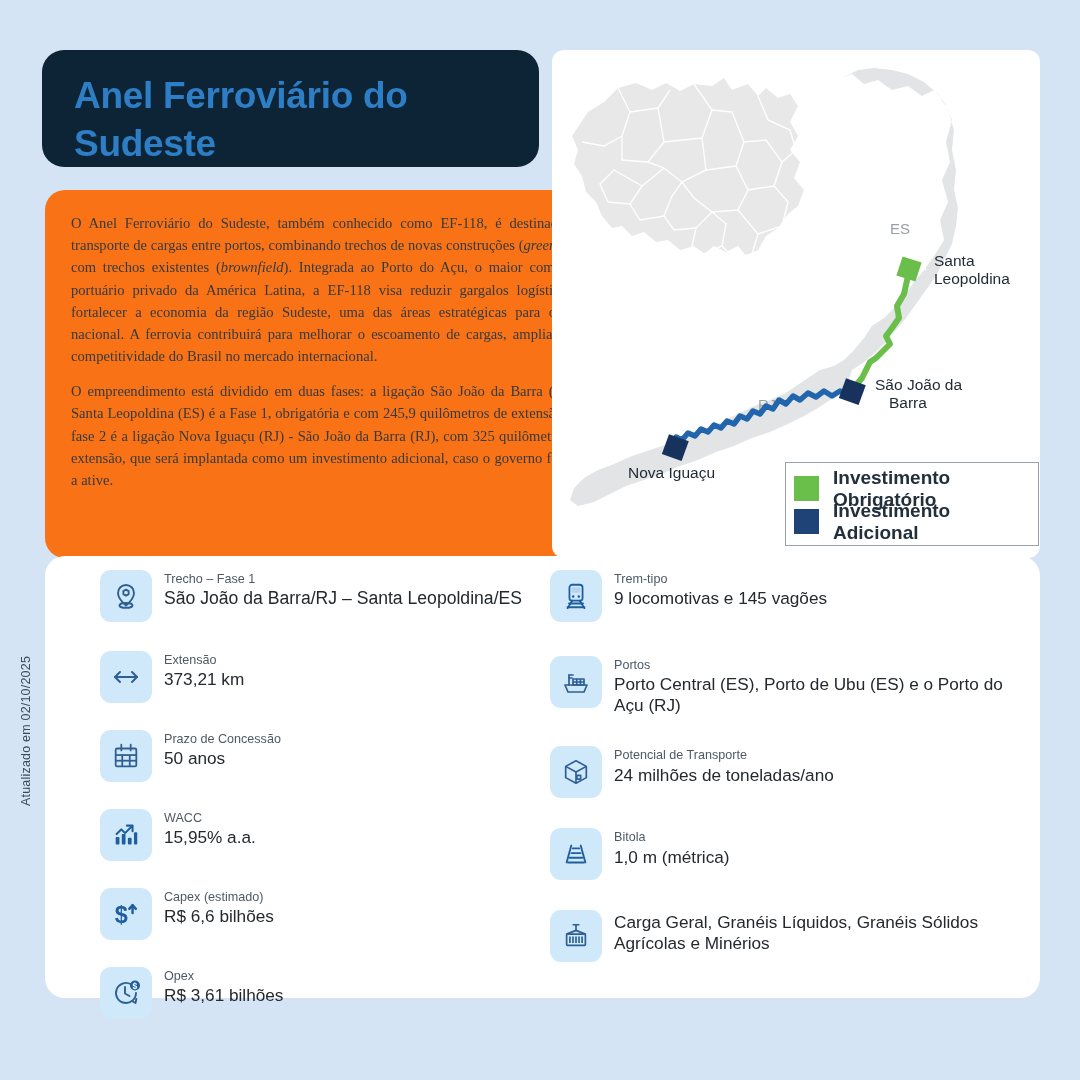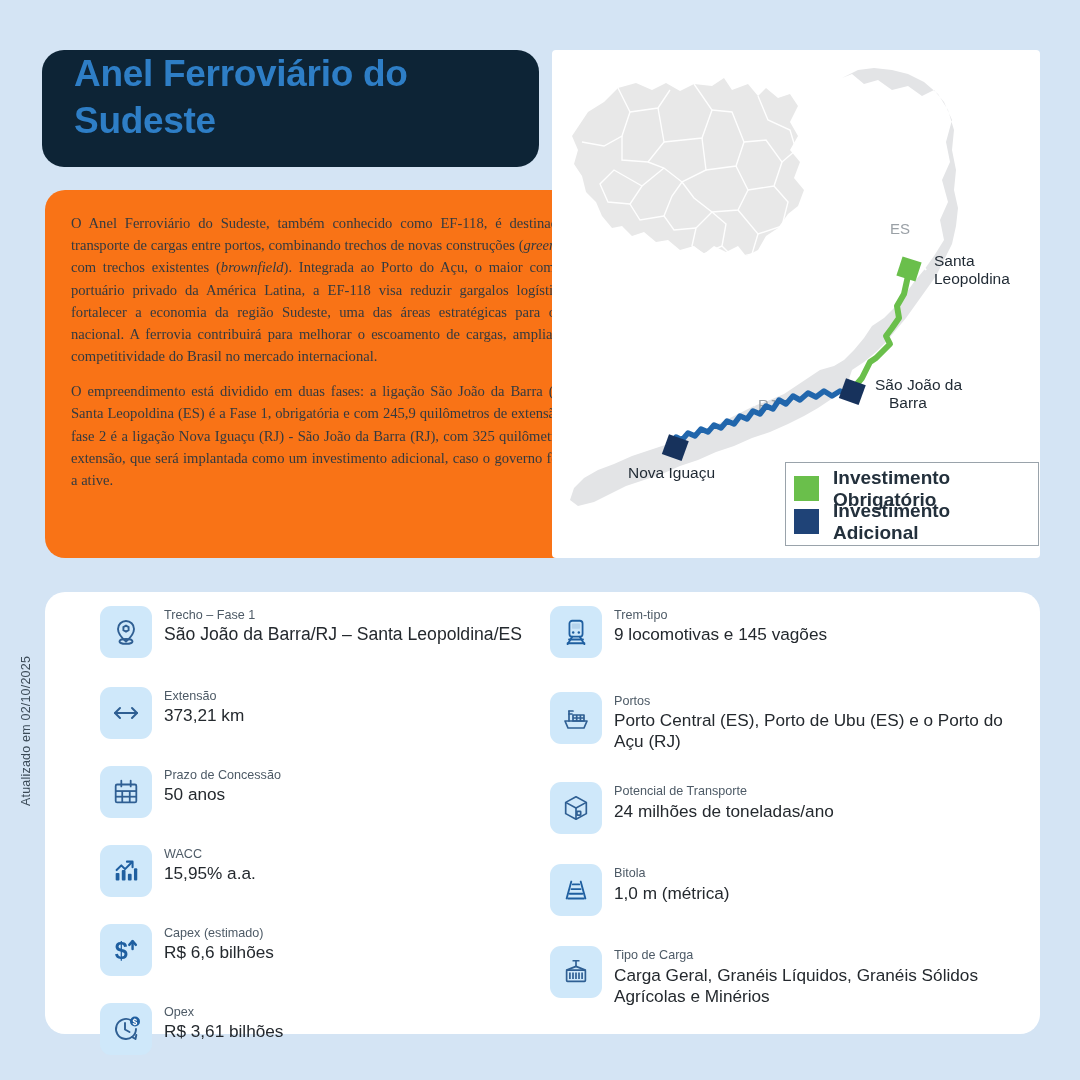--- a/index.html
+++ b/index.html
@@ -18,21 +18,21 @@
     width:240px; height:22px;
     transform:rotate(-90deg); transform-origin:12px 12px;
     font-size:12.5px; color:#3b4a57; letter-spacing:.2px;
     white-space:nowrap;
   }
 
   
   .banner{
     position:absolute; left:42px; top:50px; width:497px; height:117px;
     background:#0d2436; border-radius:22px;
-    display:flex; align-items:flex-start;
+    display:flex; align-items:flex-end;
   }
   .banner h1{
     margin:0; padding:0 0 0 32px;
     font-size:37px; line-height:1.28; font-weight:bold;
     color:#2e7ec6; letter-spacing:-.3px;
     max-width:400px;
   }
 
   
   .intro{
@@ -45,36 +45,36 @@
     font-size:14.6px; line-height:1.52;
     color:#333a40; text-align:justify;
     font-family:"Liberation Serif",serif;
   }
   .intro p:last-child{margin-bottom:8px;}
   .intro em{font-style:italic;}
 
   
   .mapcard{
     position:absolute; left:552px; top:50px; width:488px; height:508px;
-    background:#ffffff; border-radius:4px; overflow:hidden;
+    background:#ffffff; border-radius:12px; overflow:hidden;
   }
   .mapcard svg{display:block;width:488px;height:508px;}
 
   .legendbox{
     position:absolute; left:785px; top:462px; width:254px; height:84px;
     background:#ffffff; border:1px solid #9aa3ab;
     box-sizing:border-box; padding:9px 0 0 8px;
   }
   .legrow{display:flex;align-items:center;height:33px;}
   .swatch{width:25px;height:25px;flex:0 0 auto;margin-right:14px;}
   .legrow span{font-size:19px;font-weight:bold;color:#23303c;}
 
   
   .datacard{
-    position:absolute; left:45px; top:592px; width:995px; height:442px;
+    position:absolute; left:45px; top:556px; width:995px; height:442px;
     background:#ffffff; border-radius:20px;
   }
   .col{position:absolute;top:14px;}
   .colL{left:55px;width:430px;}
   .colR{left:505px;width:470px;}
 
   .item{display:flex;align-items:flex-start;}
   .iconbox{
     flex:0 0 auto; width:52px; height:52px; border-radius:11px;
     background:#cfe8fa; display:flex; align-items:center; justify-content:center;
@@ -332,20 +332,19 @@
         <div class="iconbox">
           <svg width="30" height="30" viewBox="0 0 32 32" fill="none" stroke="#2f5f93" stroke-width="1.8" stroke-linejoin="round">
             <rect x="6" y="14" width="20" height="12" rx="1"></rect>
             <path d="M9.5 16.5v7M12.8 16.5v7M16 16.5v7M19.2 16.5v7M22.5 16.5v7"></path>
             <path d="M6 14l10-4 10 4" stroke-linecap="round"></path>
             <path d="M16 10V4" stroke-linecap="round"></path>
             <path d="M13 4h6" stroke-linecap="round"></path>
           </svg>
         </div>
         <div class="itxt">
-          <div class="ilabel">Tipo de Carga</div>
           <div class="ivalue">Carga Geral, Granéis Líquidos, Granéis Sólidos Agrícolas e Minérios</div>
         </div>
       </div>
 
     </div>
   </div>
 </div>
 
 </body></html>

